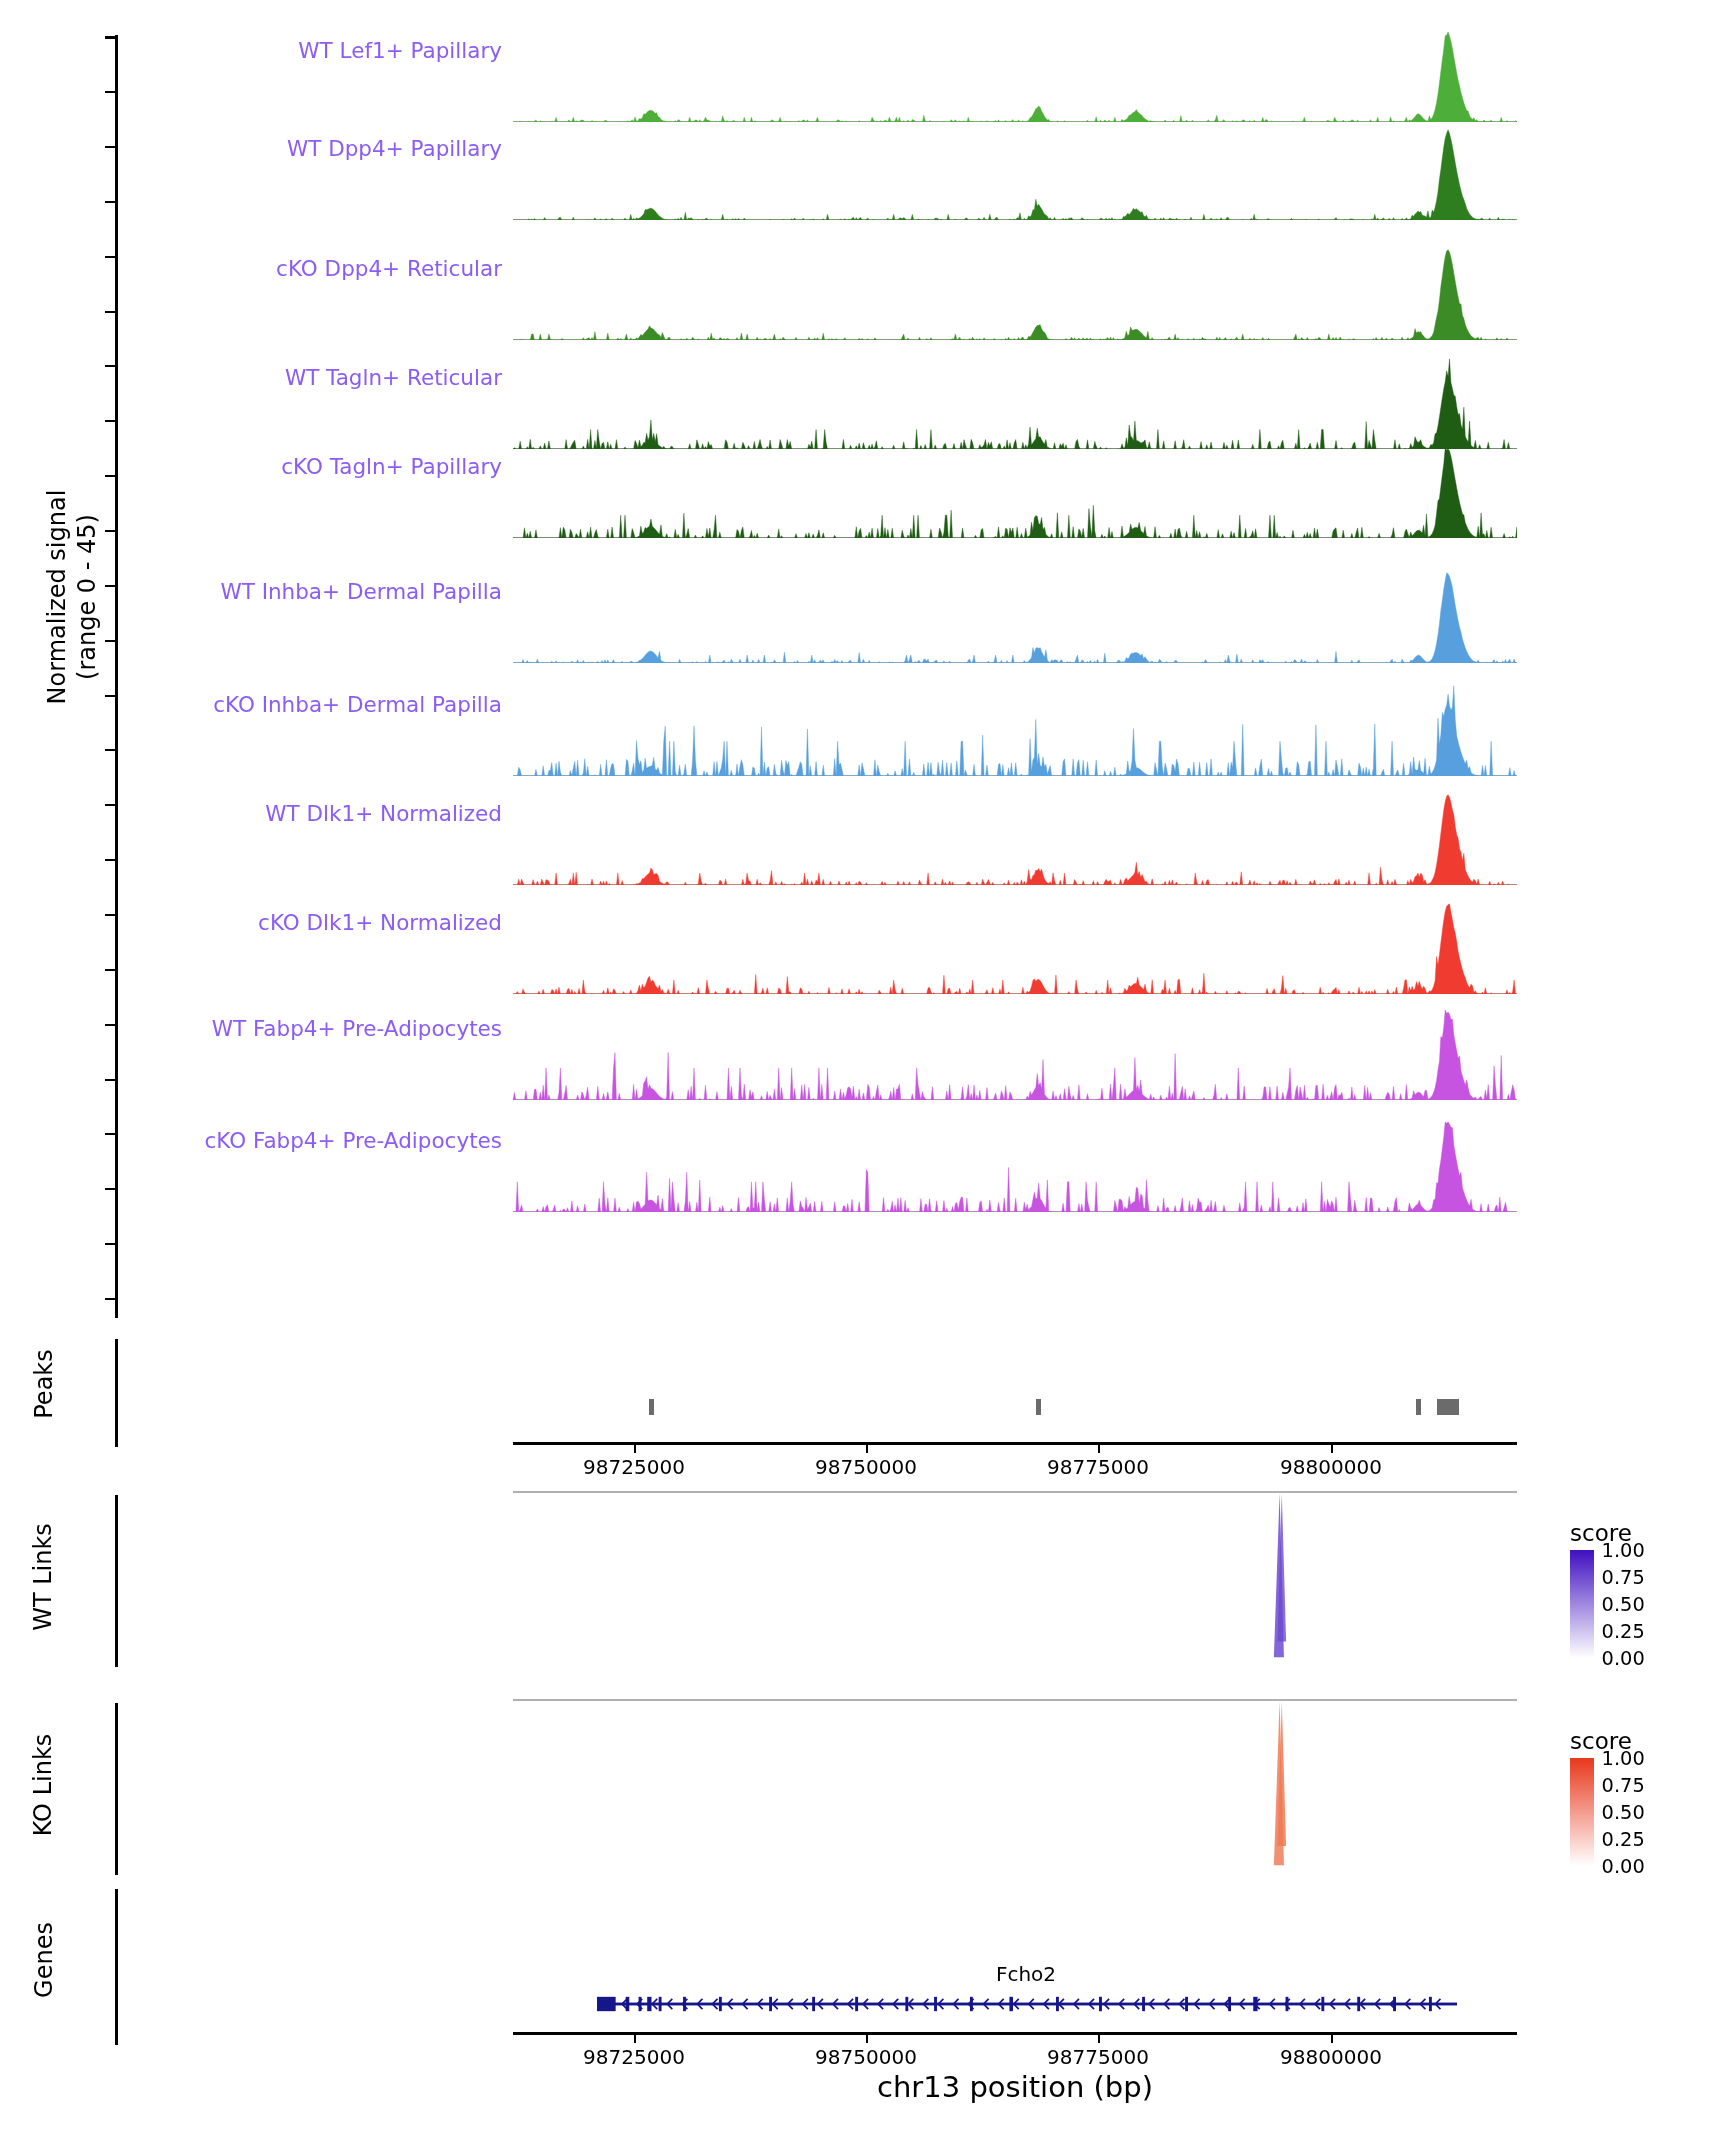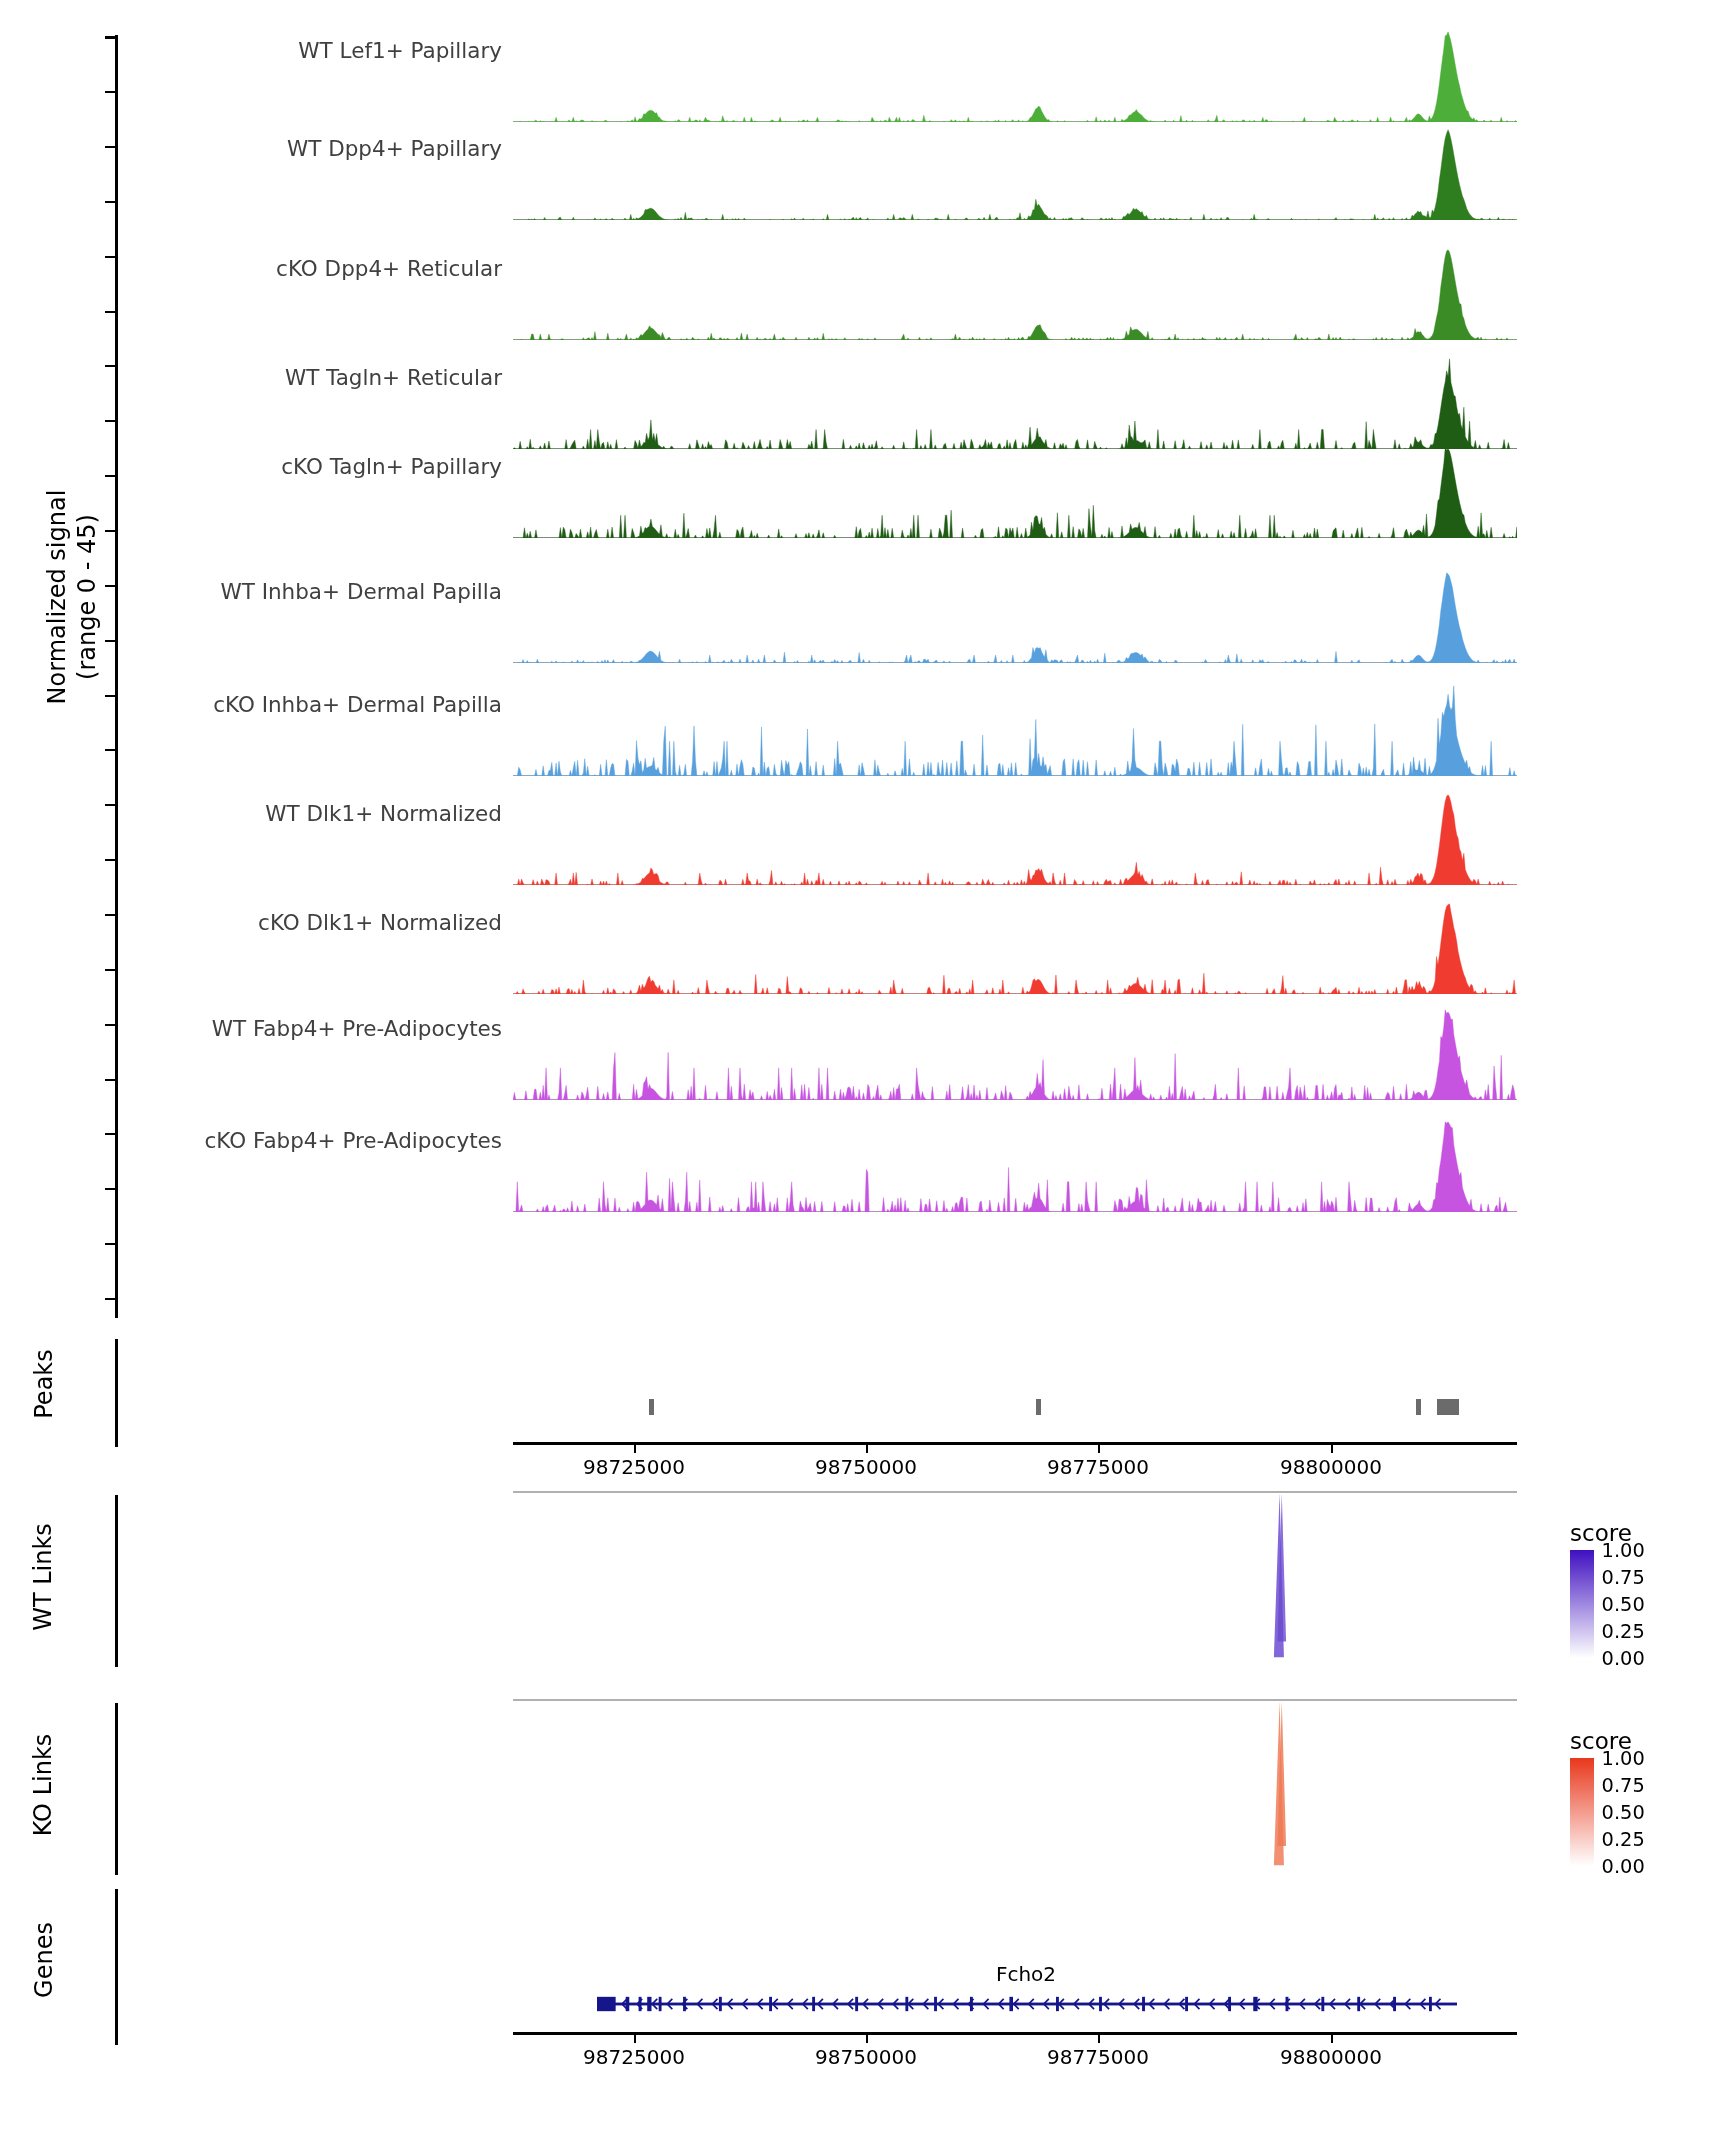--- a/index.html
+++ b/index.html
@@ -62,21 +62,21 @@
     width: 1434px;
     height: 109px;
   }
   .track-label {
     position: absolute;
     left: 0;
     top: 16px;
     width: 380px;
     text-align: right;
     font-size: 21.5px;
-    color: #404040;
+    color: #8b5cf6;
     white-space: nowrap;
   }
   .track-plot {
     position: absolute;
     left: 391px;
     top: 0;
     width: 1004px;
     height: 109px;
   }
   .track-baseline {
@@ -594,16 +594,17 @@
       <div class="line"></div>
     <div class="tick" style="left: 121px;"></div>
         <div class="ticklabel" style="left: 121px;">98725000</div>
         <div class="tick" style="left: 353px;"></div>
         <div class="ticklabel" style="left: 353px;">98750000</div>
         <div class="tick" style="left: 585px;"></div>
         <div class="ticklabel" style="left: 585px;">98775000</div>
         <div class="tick" style="left: 818px;"></div>
         <div class="ticklabel" style="left: 818px;">98800000</div>
       </div>
+    <div class="xlabel-main">chr13 position (bp)</div>
   </div>
 
 </div>
 
 
 </body></html>

